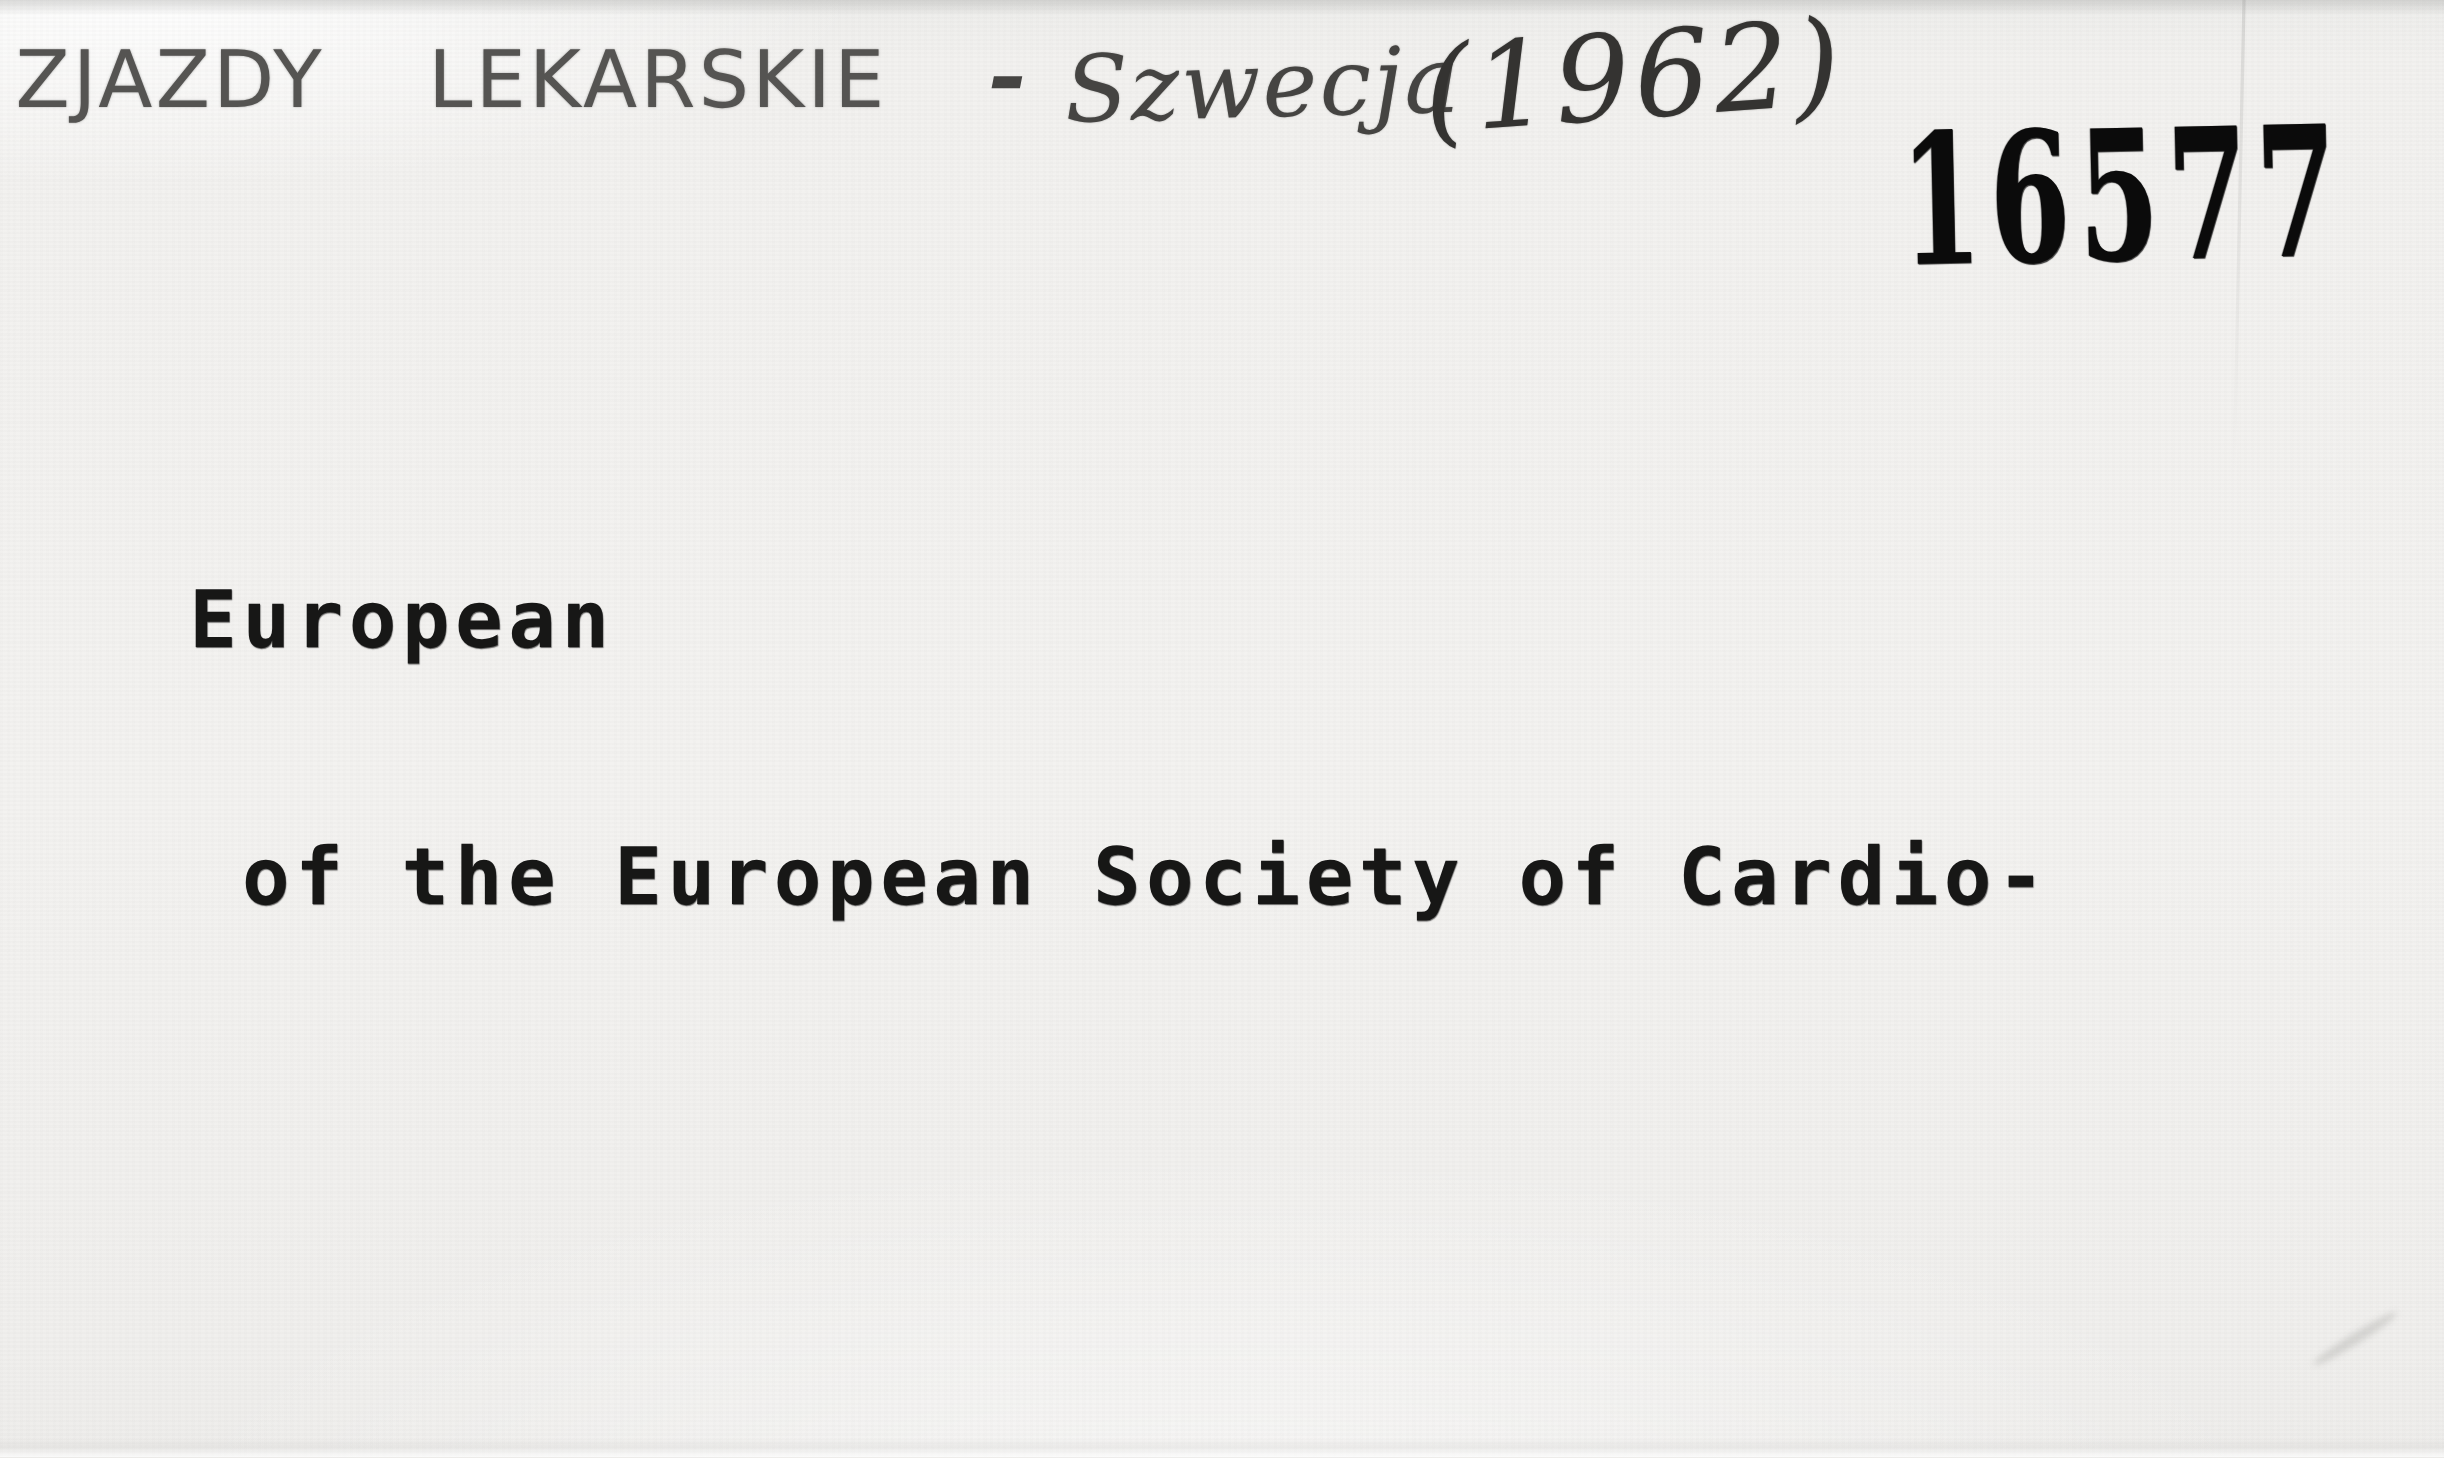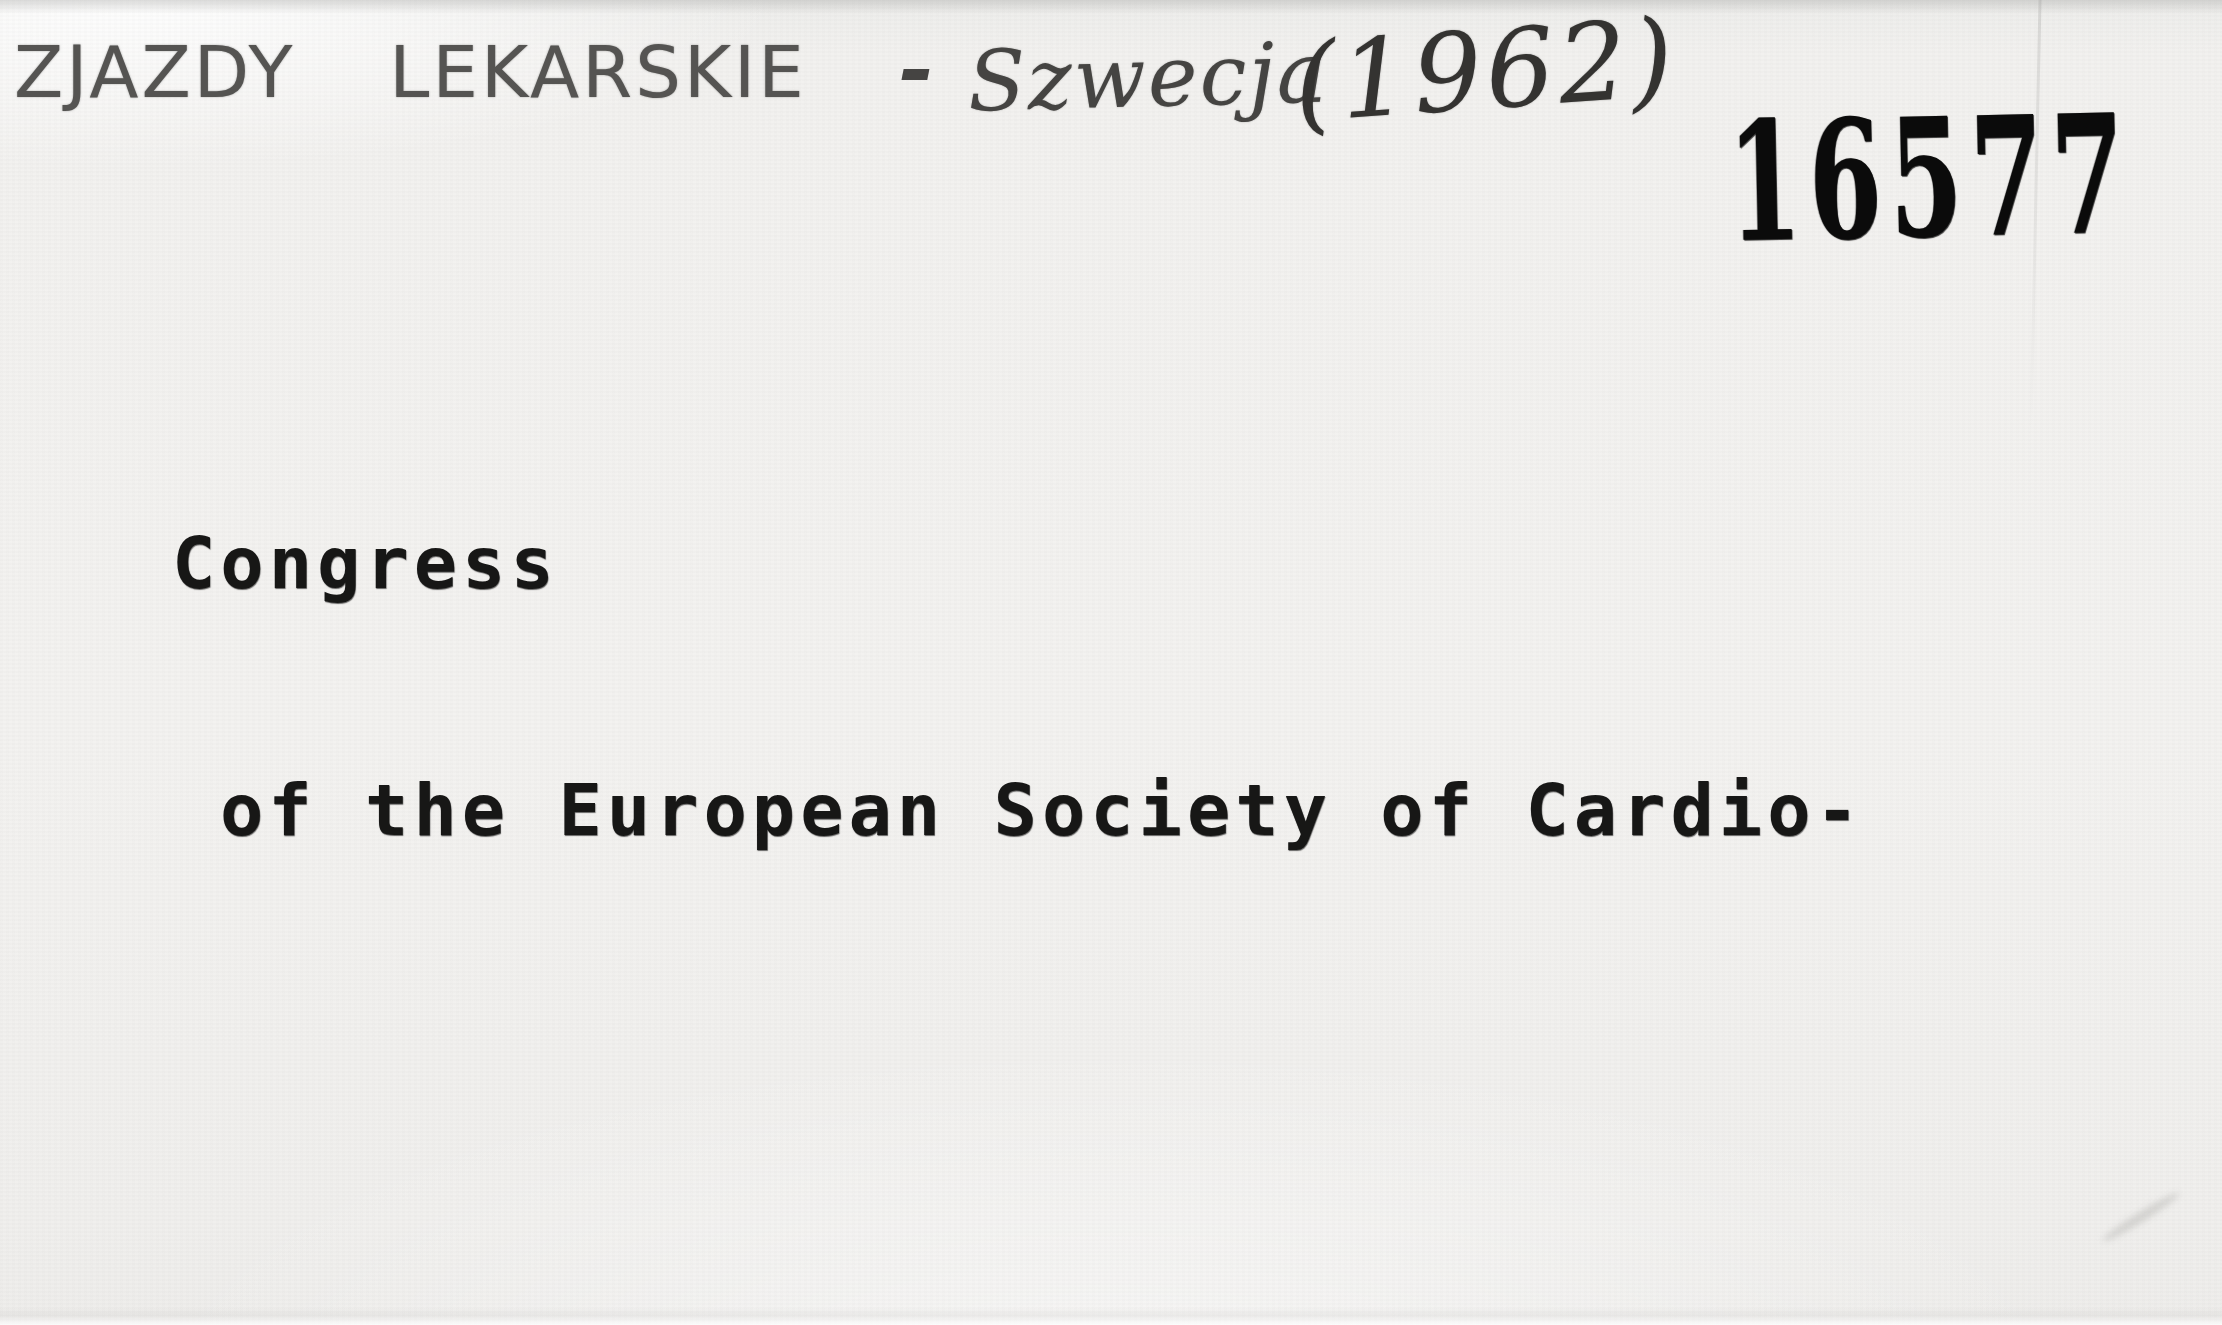--- a/index.html
+++ b/index.html
@@ -131,21 +131,21 @@
     font-family: "DejaVu Sans Mono", monospace;
     font-size: 72px;
     font-weight: bold;
     line-height: 78px;
     letter-spacing: 5px;
     color: #171716;
     white-space: pre;
     text-shadow: 0.5px 0.8px 1px rgba(25,25,24,0.65);
   }
   .entry .line { height: 78px; }
-  .entry .indent1 { padding-left: 48px; margin-top: 13px; }
+  .entry .indent1 { padding-left: 48px; }
 </style>
 </head>
 <body>
 
 <div class="card">
 
   <div class="grain"></div>
   <div class="top-edge"></div>
   <div class="bottom-edge"></div>
   <div class="crease"></div>
@@ -155,19 +155,19 @@
 
   <div class="hand">
     <span class="dash">-</span>
     <span class="place">Szwecja</span>
     <span class="year">(1962)</span>
   </div>
 
   <div class="stamp">16577</div>
 
   <div class="entry">
-    <div class="line">Congress</div>
+    <div class="line">European</div>
     <div class="line indent1">of the European Society of Cardio-</div>
     
     
   </div>
 
 </div>
 
 </body></html>

